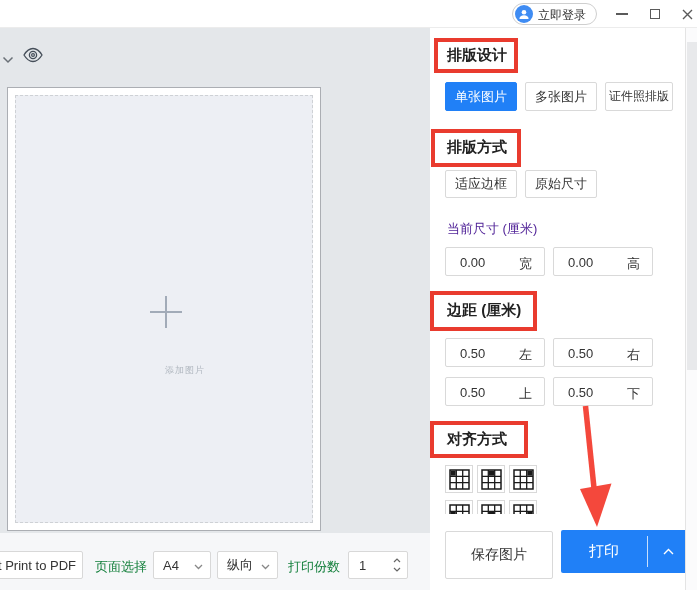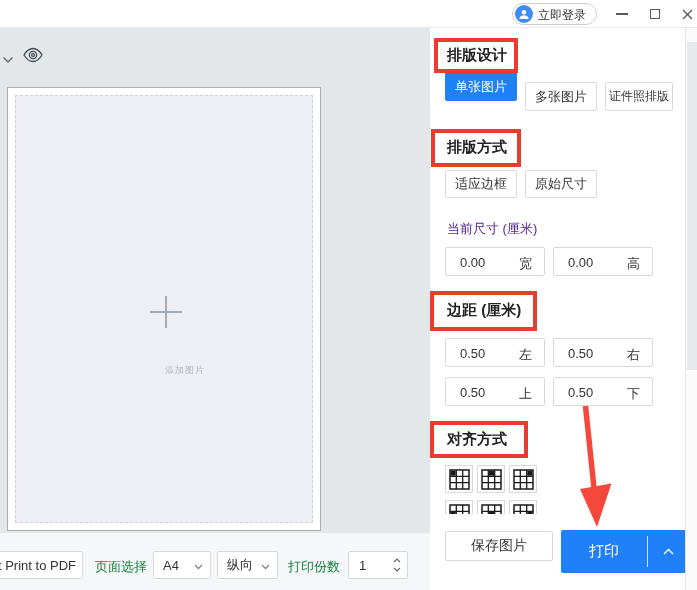--- a/index.html
+++ b/index.html
@@ -30,21 +30,21 @@
   
   .panel { left:430px; top:28px; width:267px; height:562px; background:#fff; }
   .heading { font-size:15px; font-weight:bold; color:#222; white-space:nowrap; }
   .sub-label { font-size:13px; color:#4c1d95; white-space:nowrap; }
   .btn { border:1px solid #d9d9d9; border-radius:2px; background:#fff; color:#333; font-size:13px; display:flex; align-items:center; justify-content:center; cursor:pointer; white-space:nowrap; }
   .btn-blue { background:#2080f7; border-color:#2080f7; color:#fff; }
   .field { border:1px solid #d9d9d9; border-radius:2px; background:#fff; height:29px; }
   .field .val { position:absolute; left:14px; top:7px; font-size:13px; color:#333; }
   .field .sfx { position:absolute; right:12px; top:7px; font-size:13px; color:#333; }
   .align-btn { border:1px solid #d9d9d9; background:#fff; width:28px; height:28px; display:flex; align-items:center; justify-content:center; cursor:pointer; }
-  .save-btn { left:15px; top:503px; width:108px; height:30px; font-size:14px; }
+  .save-btn { left:15px; top:503px; width:108px; height:48px; font-size:14px; }
   .print-group { left:131px; top:502px; width:127px; height:43px; background:#2080f7; border-radius:2px; cursor:pointer;text-align:center; }
   .print-main { left:0; top:0; width:86px; height:43px; color:#fff; font-size:15px; display:flex; align-items:center; justify-content:center; }
   .print-divider { left:86px; top:6px; width:1px; height:31px; background:rgba(255,255,255,.75); }
   .print-caret { left:87px; top:0; width:40px; height:43px; display:flex; align-items:center; justify-content:center; }
 
   
   .scrollbar { left:685px; top:28px; width:12px; height:562px; background:#fbfbfc; border-left:1px solid #e4e4e4; }
   .scroll-thumb { left:1px; top:14px; width:10px; height:328px; background:#e8e9eb; }
 
   
@@ -127,21 +127,21 @@
       </svg>
     <svg class="abs" style="right:6px; bottom:6px;" width="8" height="5" viewBox="0 0 8 5">
         <path d="M1 1 L4 4 L7 1" fill="none" stroke="#666" stroke-width="1.2"></path>
       </svg>
   </div>
 </div>
 
 <div class="abs panel">
 
   <div class="abs heading" style="left:17px; top:18px;">排版设计</div>
-  <div class="abs btn btn-blue" style="left:15px; top:44px; width:72px; height:29px;">单张图片</div>
+  <div class="abs btn btn-blue" style="left:15px; top:54px; width:72px; height:29px;">单张图片</div>
   <div class="abs btn" style="left:95px; top:54px; width:72px; height:29px;">多张图片</div>
   <div class="abs btn" style="left:175px; top:54px; width:68px; height:29px; font-size:12px;">证件照排版</div>
 
   <div class="abs heading" style="left:17px; top:110px;">排版方式</div>
   <div class="abs btn" style="left:15px; top:142px; width:72px; height:28px;">适应边框</div>
   <div class="abs btn" style="left:95px; top:142px; width:72px; height:28px;">原始尺寸</div>
 
   <div class="abs sub-label" style="left:17px; top:192px;">当前尺寸 (厘米)</div>
   <div class="abs field" style="left:15px; top:219px; width:100px;">
     <span class="val">0.00</span>

